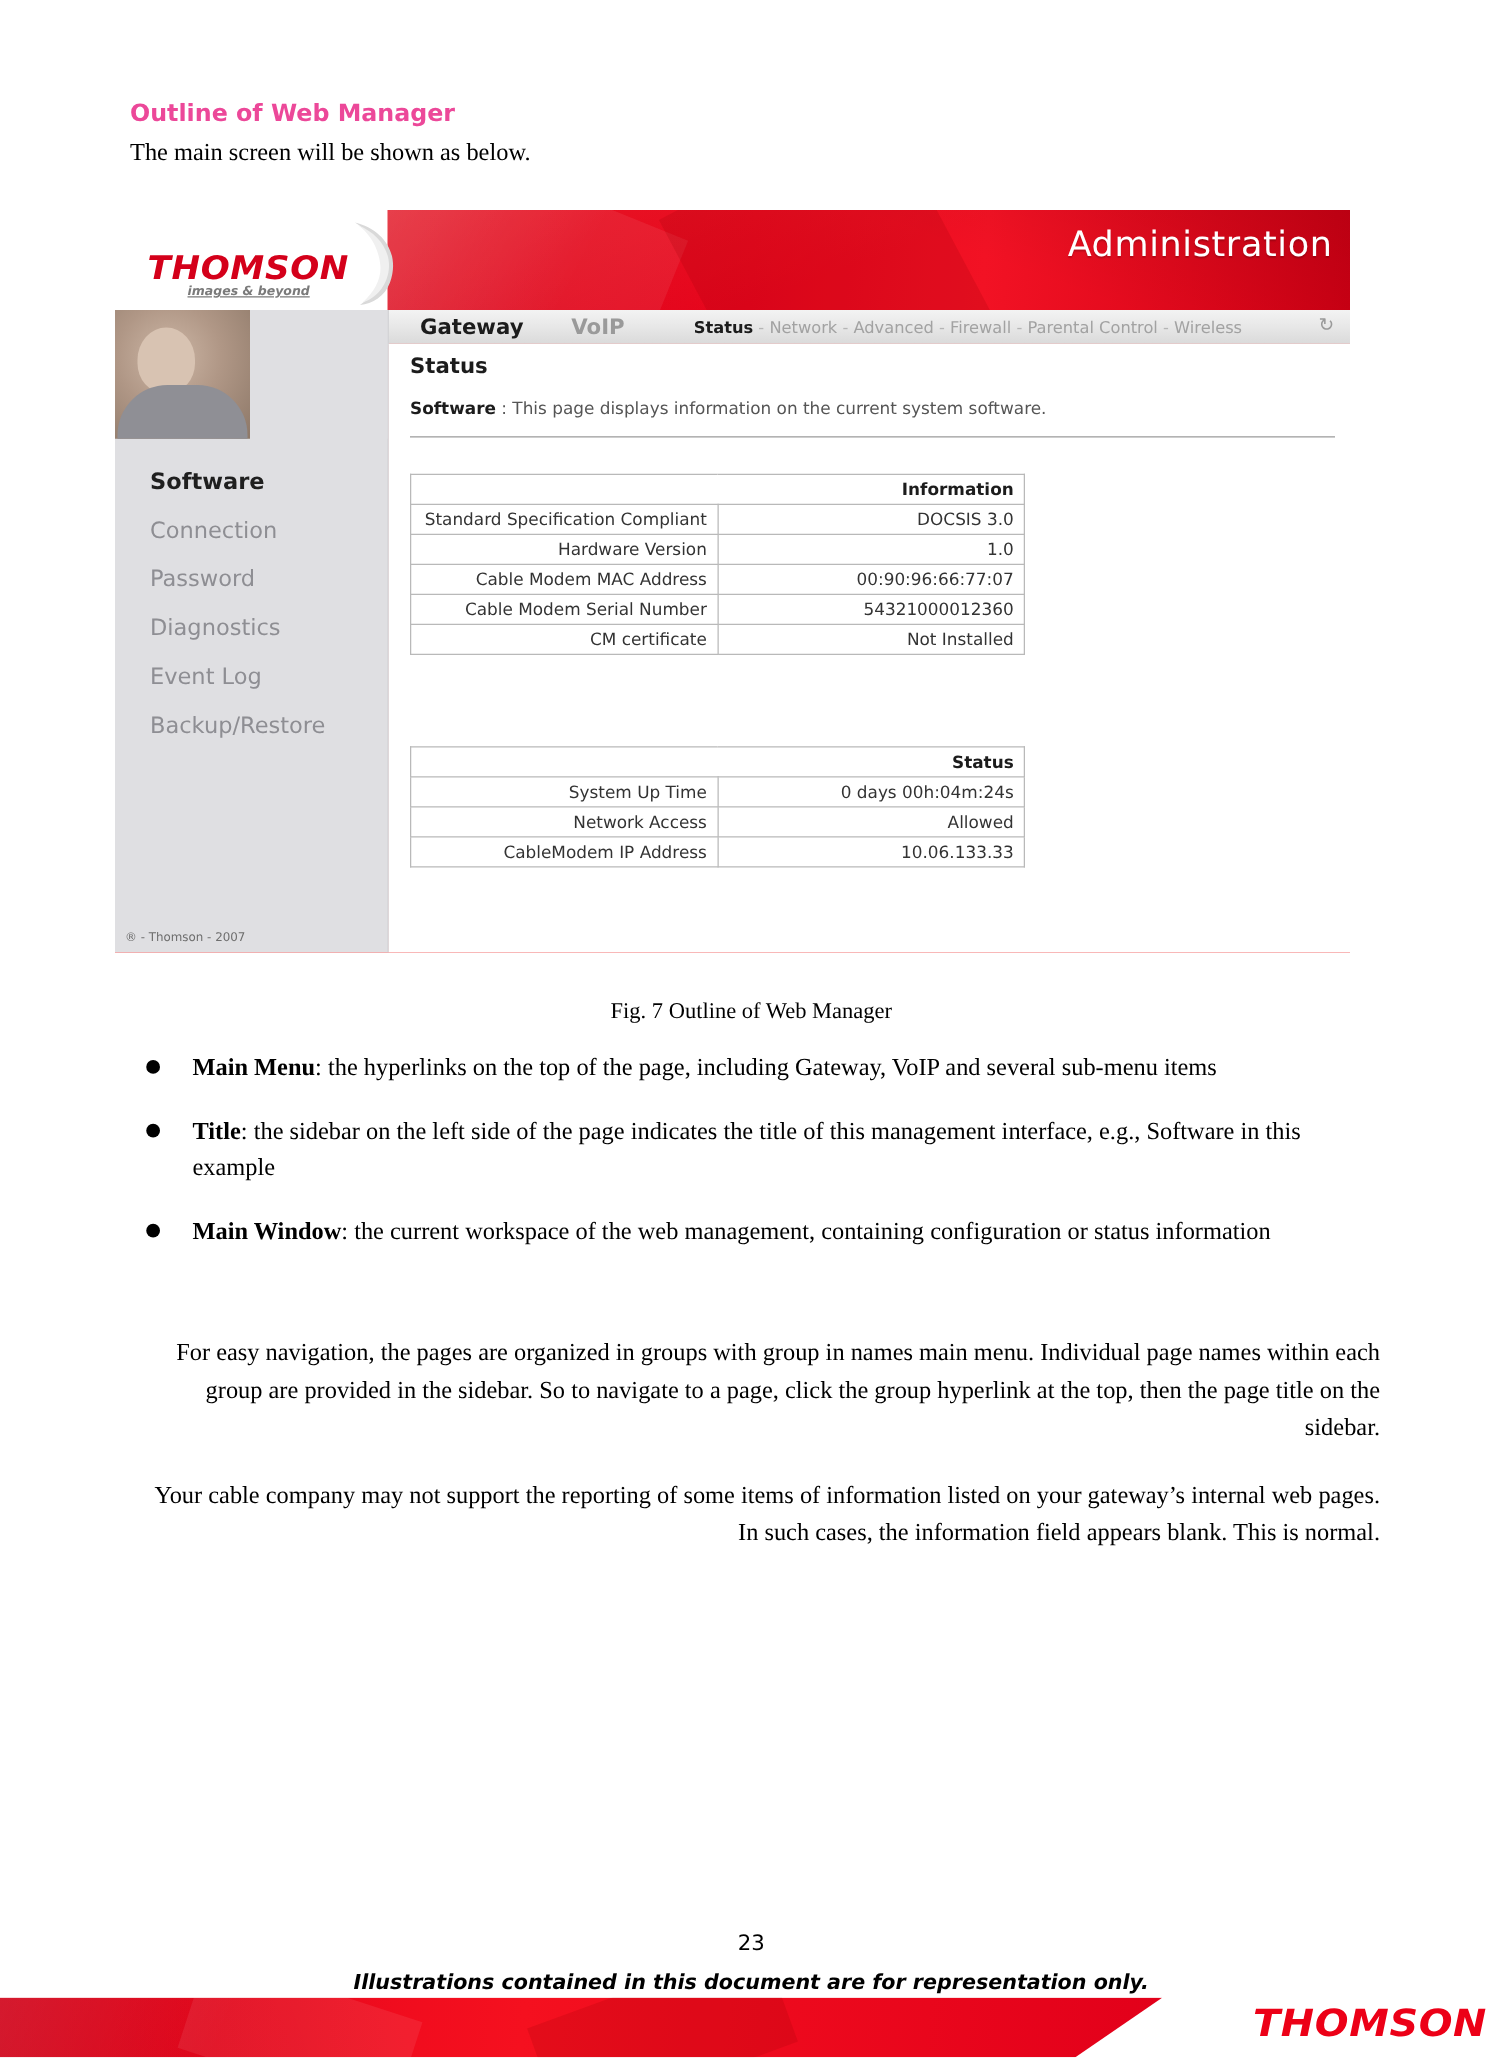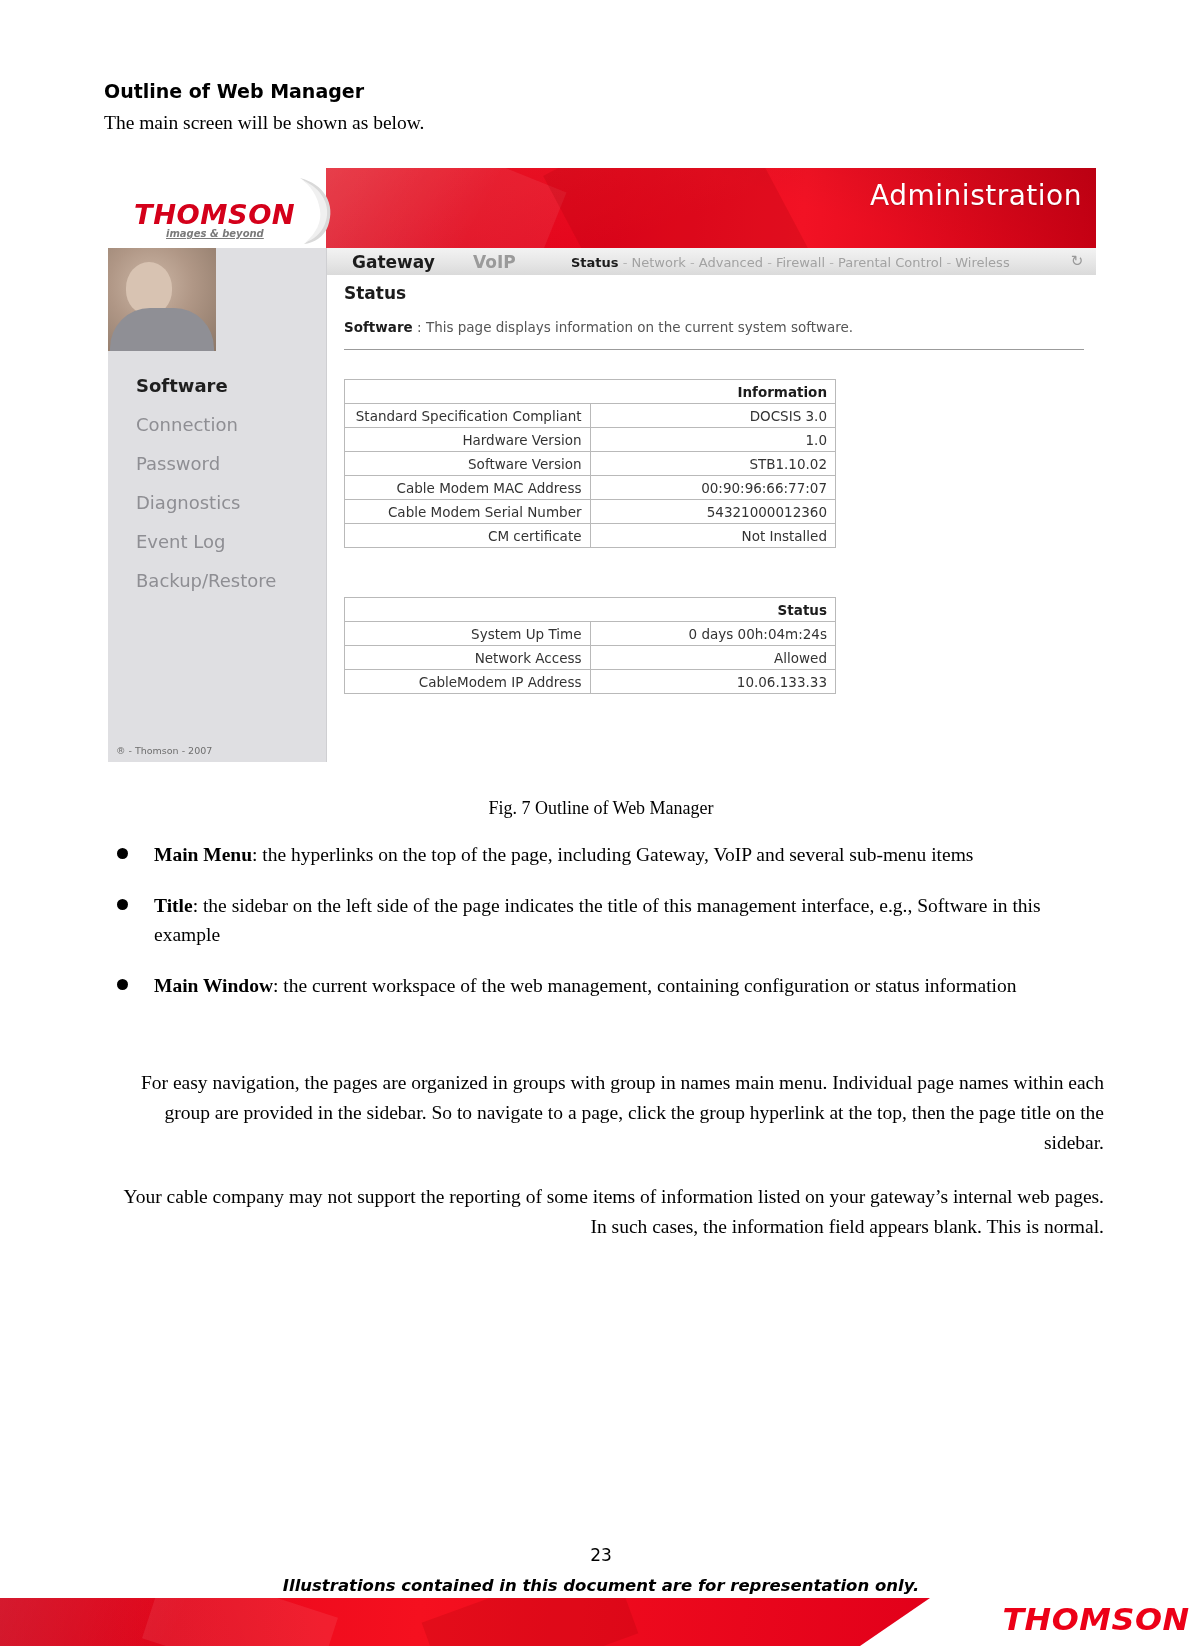--- a/index.html
+++ b/index.html
@@ -34,38 +34,38 @@
     white-space: nowrap;
   }
 
   .section-heading {
     position: absolute;
     left: 104px;
     top: 80px;
     font-family: "DejaVu Sans", sans-serif;
     font-size: 19px;
     font-weight: bold;
-    color: #000000;
+    color: #ec4899;
     white-space: nowrap;
   }
 
   .intro-line {
     position: absolute;
     left: 104px;
     top: 112px;
     font-family: "Liberation Serif", serif;
     font-size: 19.5px;
     color: #000;
     white-space: nowrap;
   }
 
   
   .shot {
     position: absolute;
-    left: 108px;
+    left: 92px;
     top: 168px;
     width: 988px;
     height: 594px;
     background: #ef4444;
     overflow: hidden;
   }
 
   
   .shot-header {
     position: absolute;
@@ -497,24 +497,20 @@
         </tr>
         <tr>
           <td class="k">Standard Specification Compliant</td>
           <td class="v">DOCSIS 3.0</td>
         </tr>
         <tr>
           <td class="k">Hardware Version</td>
           <td class="v">1.0</td>
         </tr>
         <tr>
-          <td class="k">Software Version</td>
-          <td class="v">STB1.10.02</td>
-        </tr>
-        <tr>
           <td class="k">Cable Modem MAC Address</td>
           <td class="v">00:90:96:66:77:07</td>
         </tr>
         <tr>
           <td class="k">Cable Modem Serial Number</td>
           <td class="v">54321000012360</td>
         </tr>
         <tr>
           <td class="k">CM certificate</td>
           <td class="v">Not Installed</td>

